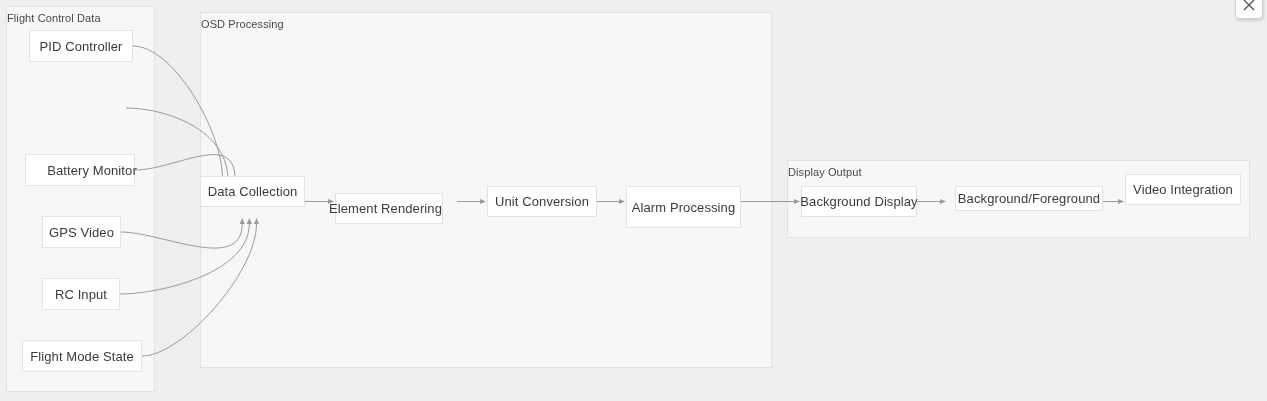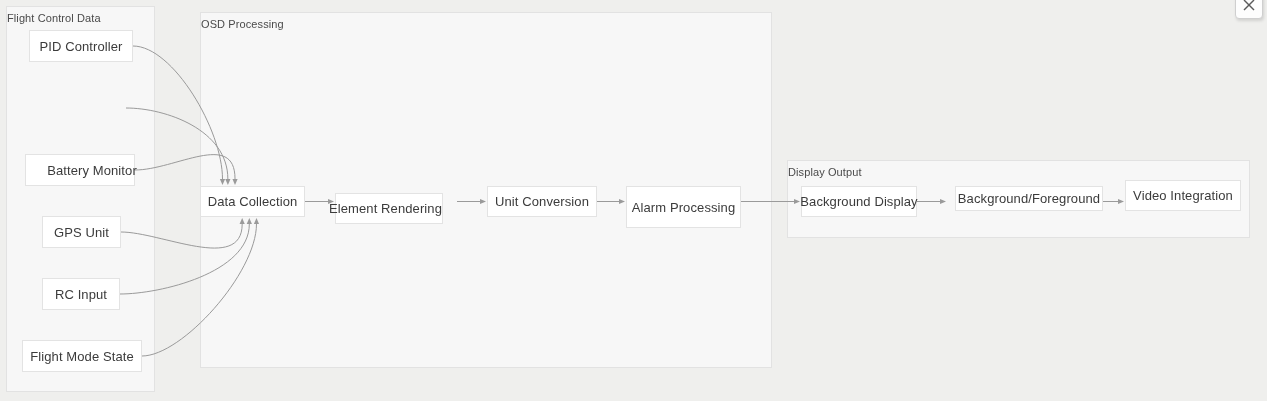--- a/index.html
+++ b/index.html
@@ -122,47 +122,47 @@
       <polygon points="1124,201.5 1118,198.9 1118,204.1"></polygon>
     </svg>
 
   <div class="node" id="node-pid-controller" style="left: 29px; top: 30px; width: 104px; height: 32px;">
       <span>PID Controller</span>
     </div>
   <div class="node" id="node-battery-monitor" style="left: 25px; top: 154px; width: 110px; height: 32px; padding-left: 24px;">
       <span>Battery Monitor</span>
     </div>
   <div class="node" id="node-gps-data" style="left: 42px; top: 216px; width: 79px; height: 32px;">
-      <span>GPS Unit</span>
+      <span>GPS Video</span>
     </div>
   <div class="node" id="node-rc-input" style="left: 42px; top: 278px; width: 78px; height: 32px;">
       <span>RC Input</span>
     </div>
   <div class="node" id="node-flight-mode-state" style="left: 22px; top: 340px; width: 120px; height: 32px;">
       <span>Flight Mode State</span>
     </div>
-  <div class="node" id="node-data-collection" style="left: 200px; top: 186px; width: 105px; height: 31px;">
+  <div class="node" id="node-data-collection" style="left: 200px; top: 176px; width: 105px; height: 31px;">
       <span>Data Collection</span>
     </div>
   <div class="node" id="node-element-rendering" style="left: 335px; top: 193px; width: 108px; height: 31px; justify-content: flex-end;">
       <span>Element Rendering</span>
     </div>
   <div class="node" id="node-unit-conversion" style="left: 487px; top: 186px; width: 110px; height: 31px;">
       <span>Unit Conversion</span>
     </div>
   <div class="node" id="node-alarm-processing" style="left: 626px; top: 186px; width: 115px; height: 42px;">
       <span>Alarm Processing</span>
     </div>
   <div class="node" id="node-character-display" style="left: 801px; top: 186px; width: 116px; height: 31px;">
       <span>Background Display</span>
     </div>
   <div class="node" id="node-background-foreground" style="left: 947px; top: 186px; width: 148px; height: 25px; margin-left: 8px;">
       <span>Background/Foreground</span>
     </div>
-  <div class="node" id="node-video-integration" style="left: 1125px; top: 180px; width: 116px; height: 31px;">
+  <div class="node" id="node-video-integration" style="left: 1125px; top: 174px; width: 116px; height: 31px;">
       <span>Video Integration</span>
     </div>
 
   <div class="close-btn">
     <svg width="16" height="16" viewBox="0 0 16 16">
       <line x1="3" y1="3" x2="13" y2="13" stroke="#5a5a5a" stroke-width="1.4"></line>
       <line x1="13" y1="3" x2="3" y2="13" stroke="#5a5a5a" stroke-width="1.4"></line>
     </svg>
   </div>
 

